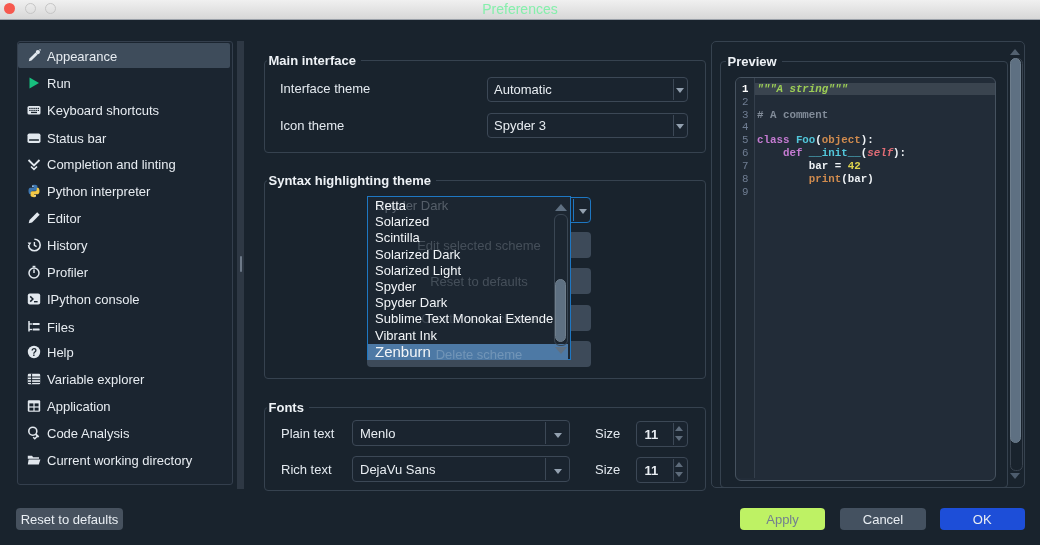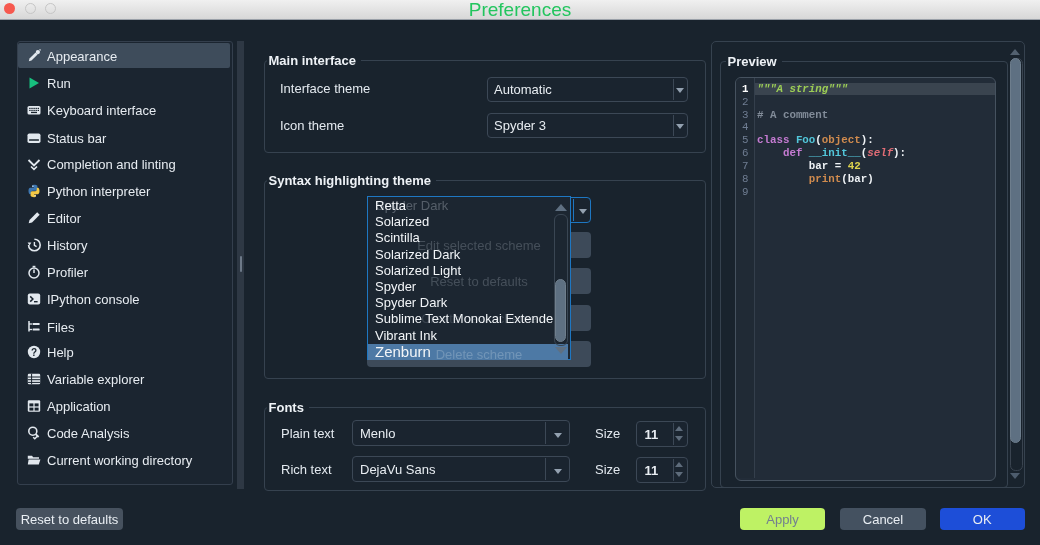--- a/index.html
+++ b/index.html
@@ -1,20 +1,20 @@
 <!DOCTYPE html>
 <html><head>
 <meta charset="utf-8">
 <style>
 html,body{margin:0;padding:0}
 body{width:1040px;height:545px;position:relative;overflow:hidden;background:#19232d;font-family:"Liberation Sans",sans-serif;}
 .abs{position:absolute}
 
 #titlebar{left:0;top:0;width:1040px;height:19px;background:linear-gradient(#f0f0f0,#d7d7d7);border-bottom:1px solid #9aa0a8}
-#title{left:0;top:0;width:1040px;height:19px;line-height:19px;text-align:center;font-size:19px;color:#22c55e}
+#title{left:0;top:0;width:1040px;height:19px;line-height:19px;text-align:center;font-size:14px;color:#86efac}
 .tl{border-radius:50%;width:9px;height:9px;top:5.5px;box-sizing:border-box}
 
 .gbox{border:1px solid #36424f;border-radius:4px}
 .gtitle{font-size:13px;font-weight:bold;color:#eef2f6;background:#19232d;padding:0 5px 0 2px;line-height:15px;white-space:nowrap}
 .lbl{font-size:13px;color:#e3e9ef;white-space:nowrap}
 
 .combo{background:#1a242f;border:1px solid #3c4856;border-radius:4px;color:#e8edf2;font-size:13px}
 .combo .tx{position:absolute;left:6px;top:0;bottom:0;display:flex;align-items:center;white-space:nowrap}
 .carrow{position:absolute;top:1px;bottom:1px;right:0;width:20px;border-left:1px solid #3c4856}
 .tri-d{position:absolute;width:0;height:0;border-left:4.5px solid transparent;border-right:4.5px solid transparent;border-top:5px solid #93a1b0}
@@ -67,21 +67,21 @@
           <rect x="8.5" y="4.8" width="1.4" height="1.2"></rect>
           <rect x="10.6" y="4.8" width="1.4" height="1.2"></rect>
           <rect x="2.2" y="6.8" width="1.4" height="1.2"></rect>
           <rect x="4.3" y="6.8" width="1.4" height="1.2"></rect>
           <rect x="6.4" y="6.8" width="1.4" height="1.2"></rect>
           <rect x="8.5" y="6.8" width="1.4" height="1.2"></rect>
           <rect x="10.6" y="6.8" width="1.4" height="1.2"></rect>
           <rect x="4" y="8.8" width="6" height="1.3"></rect>
         </g>
       </svg></span>
-    <span class="tx" style="left:47px">Keyboard interface</span>
+    <span class="tx" style="left:47px">Keyboard shortcuts</span>
   </div>
 <div class="srow" style="top:124.0px">
     <span class="ic"><svg width="14" height="14" viewBox="0 0 14 14">
         <rect x="0.5" y="2.5" width="13" height="9.5" rx="1.8" fill="#e2e8ee"></rect>
         <rect x="2" y="8.2" width="10" height="1.6" fill="#19232d" rx="0.5"></rect>
       </svg></span>
     <span class="tx" style="left:47px">Status bar</span>
   </div>
 <div class="srow" style="top:150.8px">
     <span class="ic"><svg width="14" height="14" viewBox="0 0 14 14">

